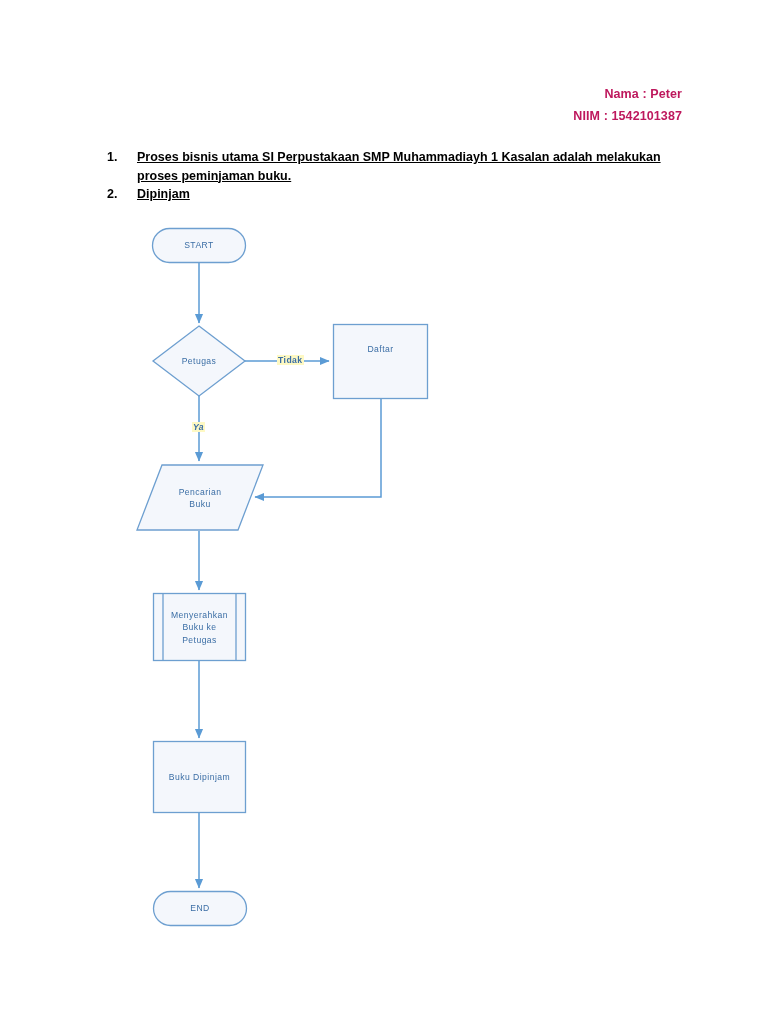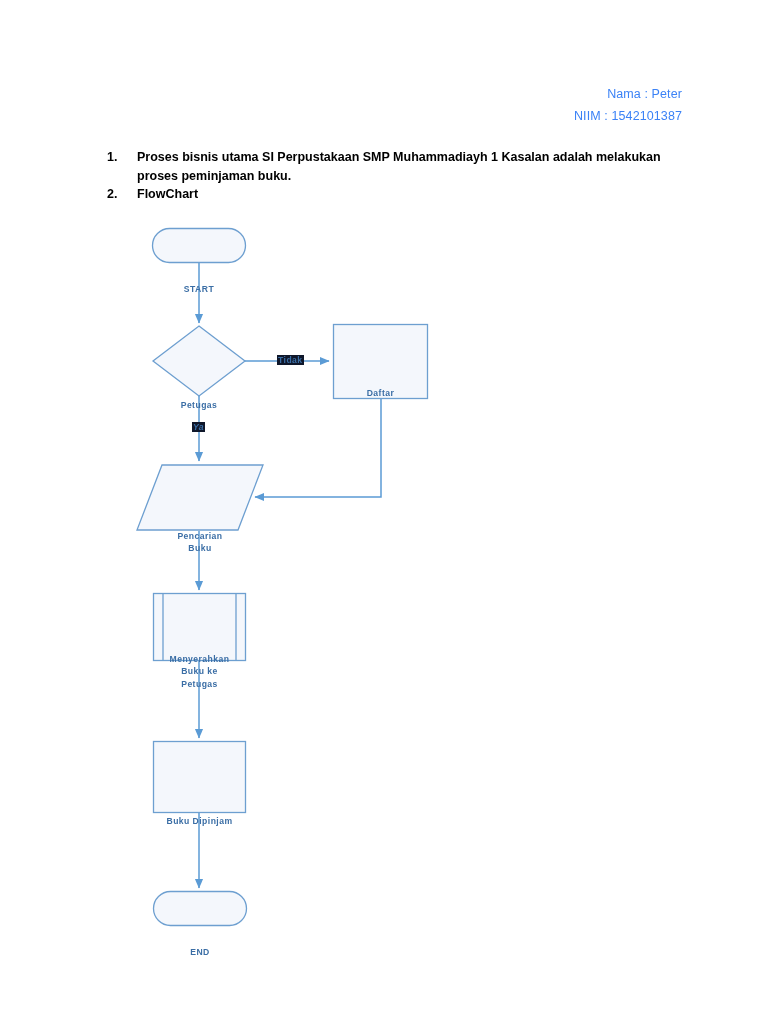--- a/index.html
+++ b/index.html
@@ -18,24 +18,24 @@
 
   
   .header-block {
     position: absolute;
     top: 88px;
     right: 86px;
     text-align: right;
   }
   .header-line {
     font-size: 12.5px;
-    font-weight: normal;
+    font-weight: bold;
     line-height: 1.0;
     letter-spacing: 0.1px;
-    color: #3b82f6;
+    color: #be185d;
     white-space: nowrap;
   }
   .header-line.second { margin-top: 9px; }
 
   
   .list-block {
     position: absolute;
     top: 148px;
     left: 107px;
     width: 580px;
@@ -47,20 +47,21 @@
     font-weight: bold;
     line-height: 1.48;
     color: #000;
   }
   .list-num {
     width: 30px;
     flex: 0 0 30px;
   }
   .list-text {
     flex: 1 1 auto;
+    text-decoration: underline;
   }
 
   
   .flow-canvas {
     position: absolute;
     left: 0;
     top: 0;
     width: 768px;
     height: 1024px;
   }
@@ -69,54 +70,53 @@
     left: 0;
     top: 0;
   }
 
   .node-label {
     position: absolute;
     display: flex;
     align-items: center;
     justify-content: center;
     font-size: 8.6px;
-    font-weight: bold;
+    font-weight: normal;
     color: #3b6ea5;
     letter-spacing: 0.45px;
     line-height: 1.45;
     pointer-events: none;
-    margin-top: 44px;
   }
   .edge-label {
     position: absolute;
     font-size: 8.6px;
     font-weight: bold;
     color: #3b6ea5;
     letter-spacing: 0.45px;
     white-space: nowrap;
-    background: #0f172a;
+    background: #fef9c3;
     padding: 0 1px;
   }
 </style>
 </head>
 <body>
 
 <div class="header-block">
   <div class="header-line">Nama : Peter</div>
   <div class="header-line second">NIIM : 1542101387</div>
 </div>
 
 <div class="list-block">
   <div class="list-item">
     <span class="list-num">1.</span>
     <span class="list-text">Proses bisnis utama SI Perpustakaan SMP Muhammadiayh 1 Kasalan adalah melakukan proses peminjaman buku.</span>
   </div>
   <div class="list-item">
     <span class="list-num">2.</span>
-    <span class="list-text">FlowChart</span>
+    <span class="list-text">Dipinjam</span>
   </div>
 </div>
 
 <div class="flow-canvas">
 
   <svg class="flow-svg" width="768" height="1024" viewBox="0 0 768 1024">
     <defs>
       <marker id="arrowhead" markerWidth="7" markerHeight="7" refX="6.2" refY="3.1" orient="auto" markerUnits="strokeWidth">
         <path d="M0,0.3 L6.6,3.1 L0,5.9 z" fill="#5b9bd5"></path>
       </marker>

